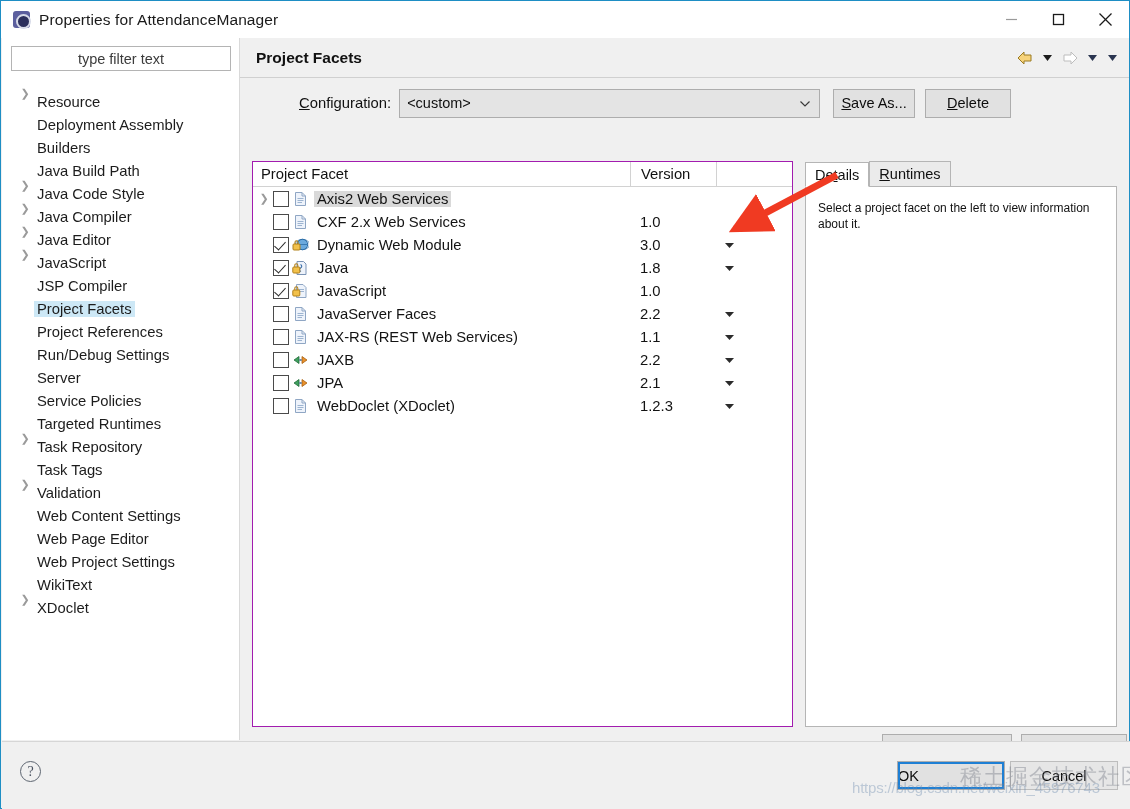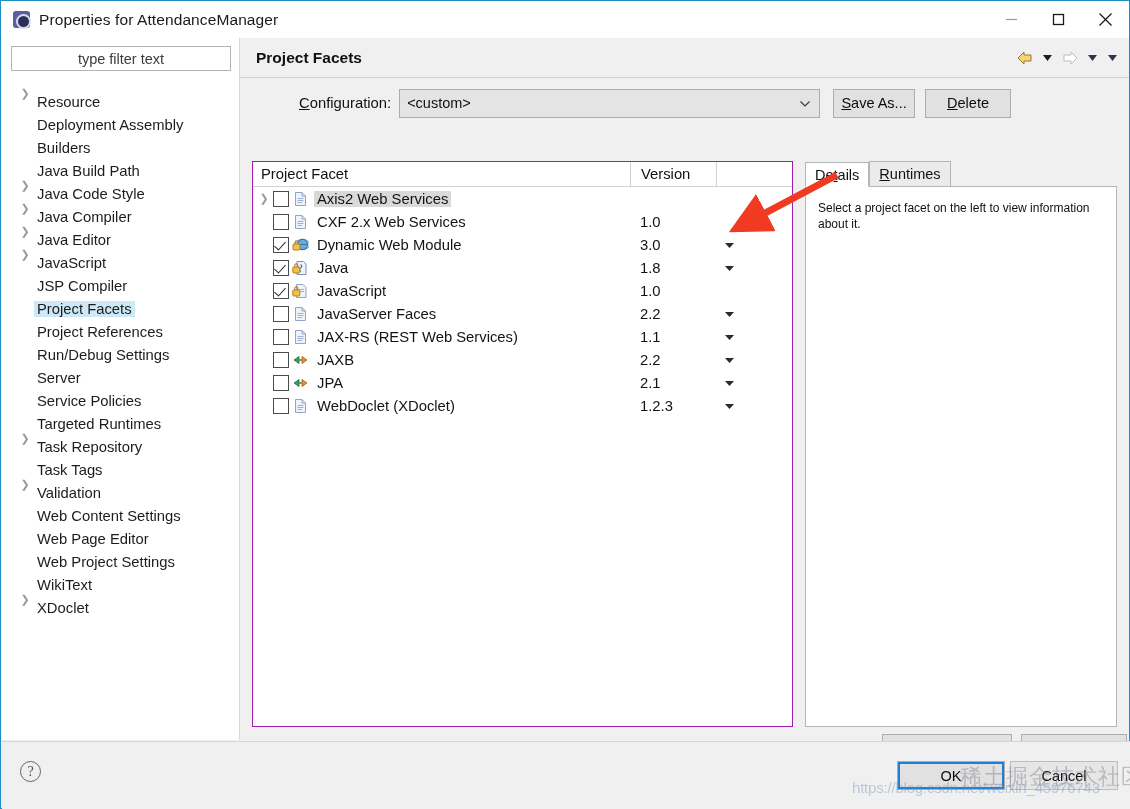--- a/index.html
+++ b/index.html
@@ -316,21 +316,21 @@
     font-family: "Liberation Serif", serif;
   }
   #btn-ok {
     position: absolute; left: 896px; top: 760px;
     width: 108px; height: 29px;
     background: #e1e1e1;
     border: 1px solid #adadad;
     outline: 2px solid #1e7fd4;
     outline-offset: -3px;
     font-size: 14.5px; color: #0d0d0d;
-    display: flex; align-items: center; justify-content: center;
+    display: flex; align-items: center; 
   }
   #btn-cancel {
     position: absolute; left: 1009px; top: 760px;
     width: 108px; height: 29px;
     background: #e6e6e6;
     border: 1px solid #bdbdbd;
     font-size: 14.5px; color: #0d0d0d;
     display: flex; align-items: center; justify-content: center;
   }
 

